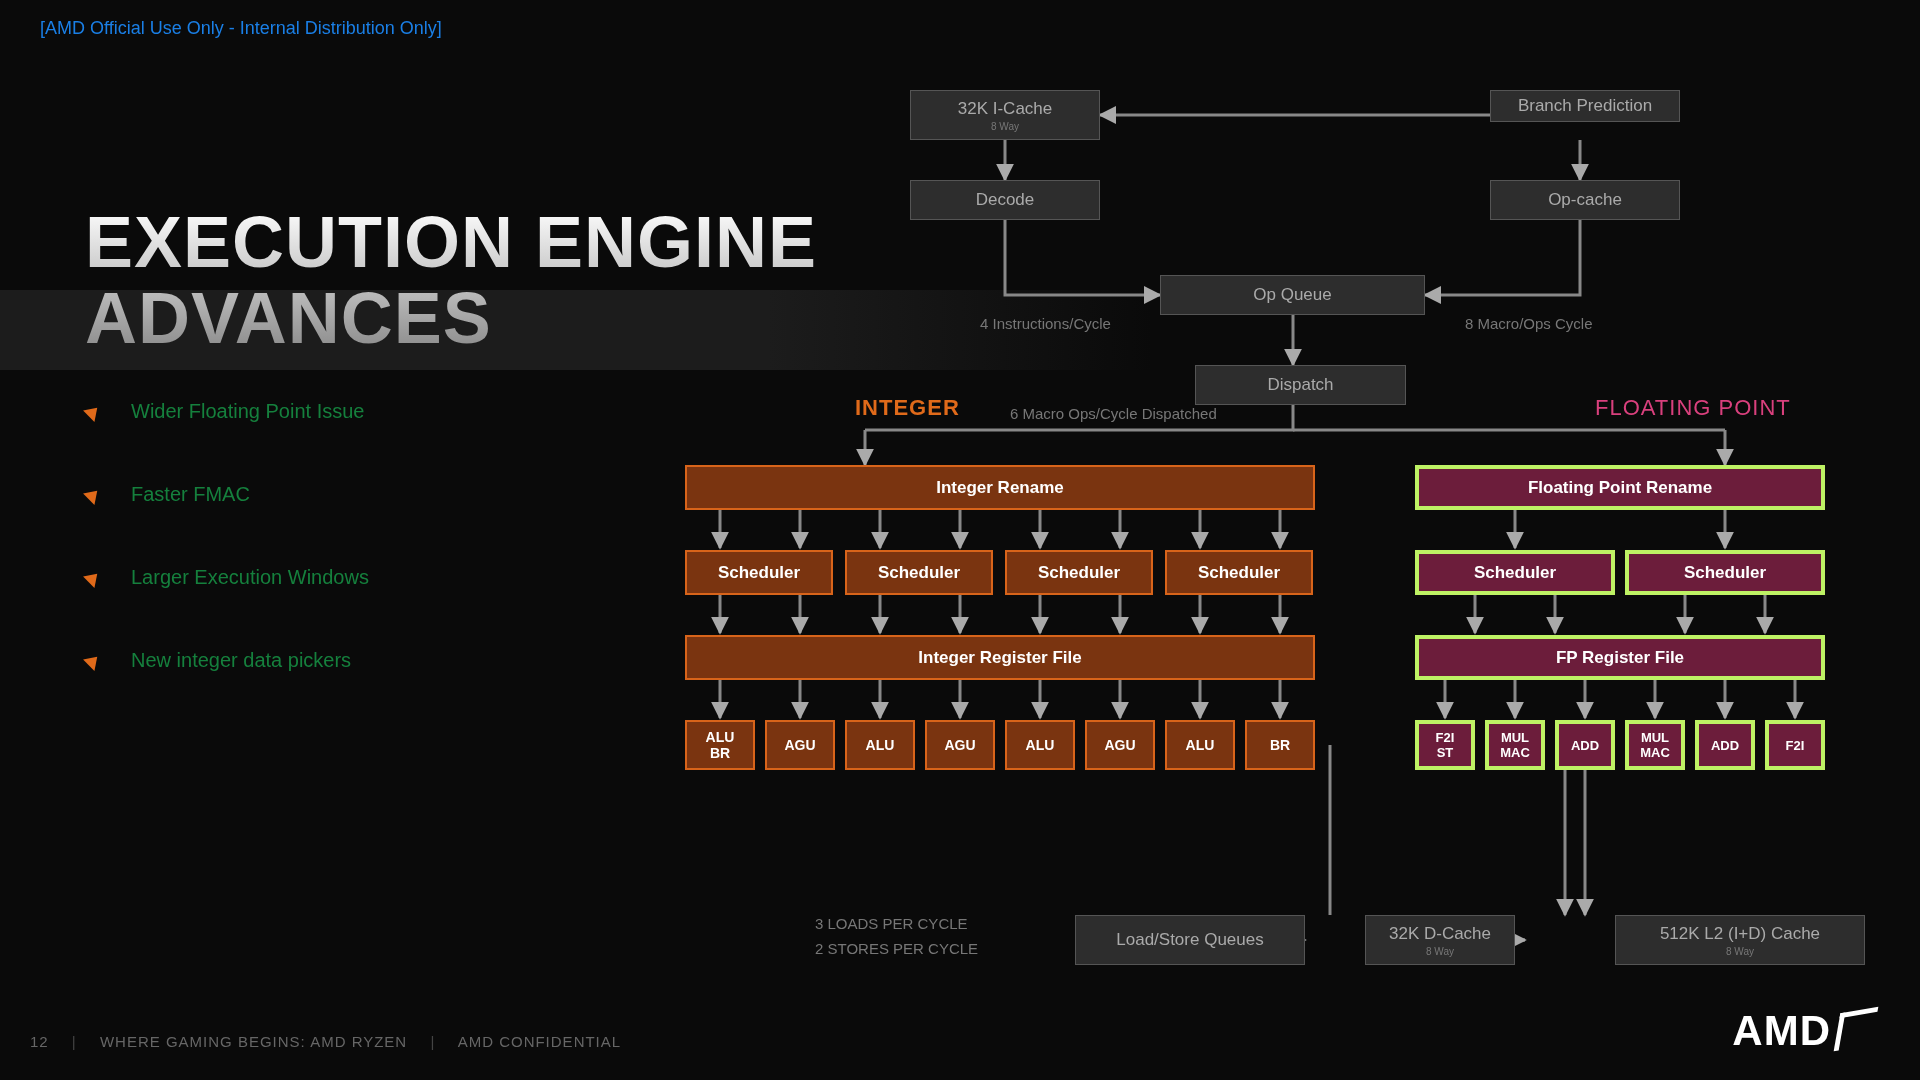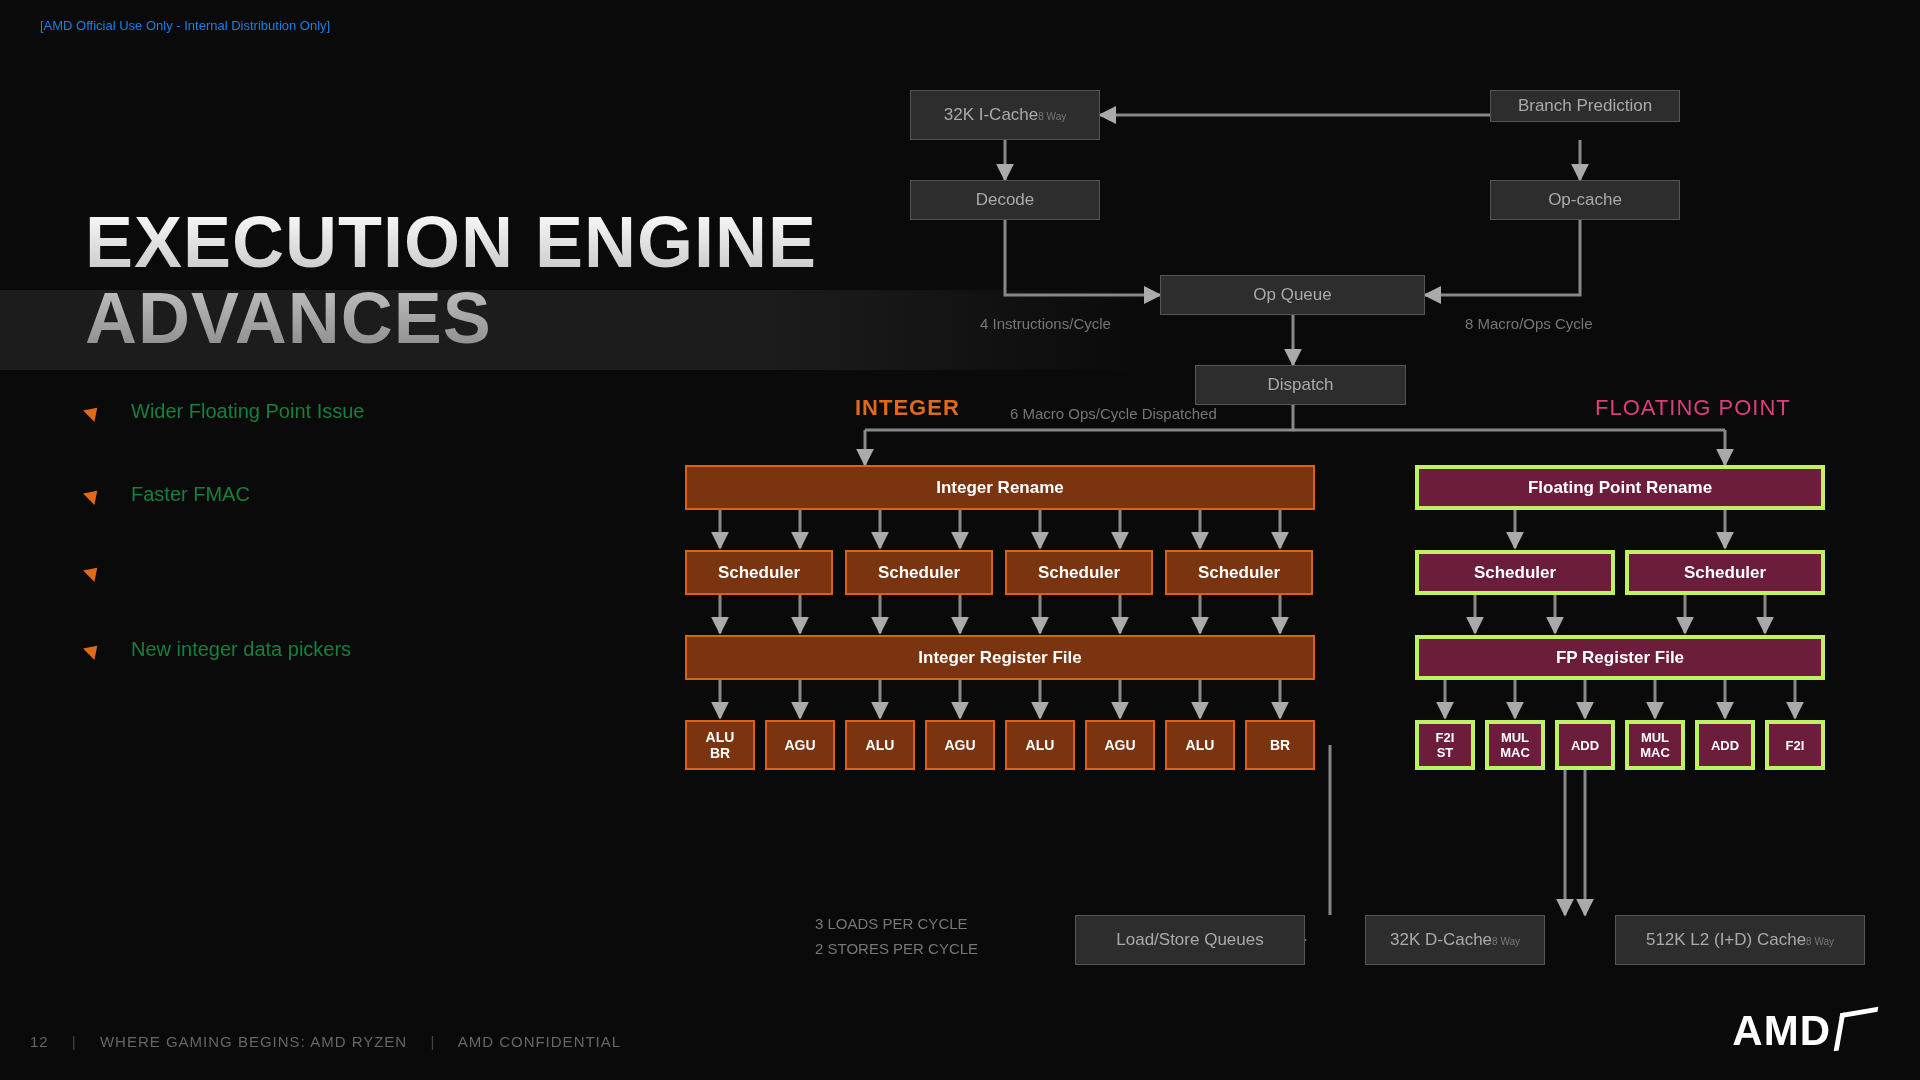--- a/index.html
+++ b/index.html
@@ -1,31 +1,31 @@
 <!DOCTYPE html>
 <html><head>
 <meta charset="utf-8">
 <style>
   *{margin:0;padding:0;box-sizing:border-box;font-family:"Segoe UI",Arial,sans-serif}
   body{background:#0a0a0a;width:1920px;height:1080px;overflow:hidden;position:relative;color:#ccc}
   .band{position:absolute;left:0;right:0;top:290px;height:80px;background:linear-gradient(to right,#1c1c1c 0%,#1c1c1c 40%,transparent 60%)}
-  .header-mark{position:absolute;top:18px;left:40px;color:#1a7fe6;font-size:13px}
+  .header-mark{position:absolute;top:18px;left:40px;color:#1a7fe6;font-size:18px}
   .title{position:absolute;top:205px;left:85px;font-size:72px;font-weight:700;letter-spacing:1px;line-height:1.05;background:linear-gradient(to bottom,#fff,#888);-webkit-background-clip:text;background-clip:text;-webkit-text-fill-color:transparent}
   .bullets{position:absolute;top:400px;left:85px}
   .bullet{display:flex;align-items:center;margin-bottom:60px}
   .tri{width:0;height:0;border-left:8px solid transparent;border-right:8px solid transparent;border-bottom:12px solid #e06a1a;transform:rotate(45deg);margin-right:30px}
   .bullet span{color:#15803d;font-size:20px;font-weight:300}
   .footer{position:absolute;bottom:30px;left:30px;color:#666;font-size:15px;letter-spacing:1px}
   .footer .sep{margin:0 18px;color:#444}
   .logo{position:absolute;bottom:25px;right:45px;color:#fff;font-size:42px;font-weight:700;letter-spacing:1px;display:flex;align-items:center}
   .logo-mark{width:38px;height:38px;border:5px solid #fff;border-right:none;border-bottom:none;transform:skew(-10deg,-10deg);margin-left:6px;margin-top:-4px}
 
   
   .diag{position:absolute;top:85px;left:825px;width:1050px;height:900px}
-  .box{position:absolute;background:#2d2d2d;border:1px solid #555;text-align:center;color:#aaa;display:flex;align-items:center;justify-content:center;font-size:17px;padding:12px}
+  .box{position:absolute;background:#2d2d2d;border:1px solid #555;text-align:center;color:#aaa;display:flex;flex-direction:column;align-items:center;justify-content:center;font-size:17px;padding:12px}
   .box .sub{font-size:10px;color:#777;margin-top:2px}
   .int .box-c{background:#7a3410;border:2px solid #d8641a;color:#fff}
   .fp  .box-c{background:#6c1d3b;border:4px solid #bef264;color:#fff}
   .box-c{position:absolute;text-align:center;display:flex;flex-direction:column;align-items:center;justify-content:center;font-size:17px;font-weight:600}
   .label-int{position:absolute;color:#e06a1a;font-weight:700;font-size:22px;letter-spacing:1px}
   .label-fp {position:absolute;color:#d9407d;font-weight:400;font-size:22px;letter-spacing:1px}
   .hint{position:absolute;color:#777;font-size:15px}
   svg.wires{position:absolute;top:0;left:0;width:1050px;height:900px;pointer-events:none}
   .ar{stroke:#888;stroke-width:3;fill:none;marker-end:url(#ah)}
   .ar2{stroke:#aaa;stroke-width:3;fill:none;marker-end:url(#ah);marker-start:url(#ahR)}
@@ -46,20 +46,21 @@
   <div class="bullet">
       <div class="tri"></div>
       <span>Wider Floating Point Issue</span>
     </div>
   <div class="bullet">
       <div class="tri"></div>
       <span>Faster FMAC</span>
     </div>
   <div class="bullet">
       <div class="tri"></div>
+      <span>Larger Execution Windows</span>
     </div>
   <div class="bullet">
       <div class="tri"></div>
       <span>New integer data pickers</span>
     </div>
 </div>
 
 <div class="footer">
   <span>12</span>
   <span class="sep">|</span>
@@ -236,21 +237,21 @@
           <line class="ar" x1="380" y1="595" x2="380" y2="633"></line>
       </g>
     </svg>
   </div>
 
   <div class="hint" style="top:830px;left:-10px">3 LOADS PER CYCLE</div>
   <div class="hint" style="top:855px;left:-10px">2 STORES PER CYCLE</div>
   <div class="box" style="top:830px;left:250px;width:230px;height:50px">
       <span>Load/Store Queues</span>
     </div>
-  <div class="box" style="top:830px;left:540px;width:180px;height:50px">
+  <div class="box" style="top:830px;left:540px;width:150px;height:50px">
     <span>32K D-Cache</span>
     <span class="sub">8 Way</span>
   </div>
   <div class="box" style="top:830px;left:790px;width:250px;height:50px">
     <span>512K L2 (I+D) Cache</span>
     <span class="sub">8 Way</span>
   </div>
 
 </div>
 

